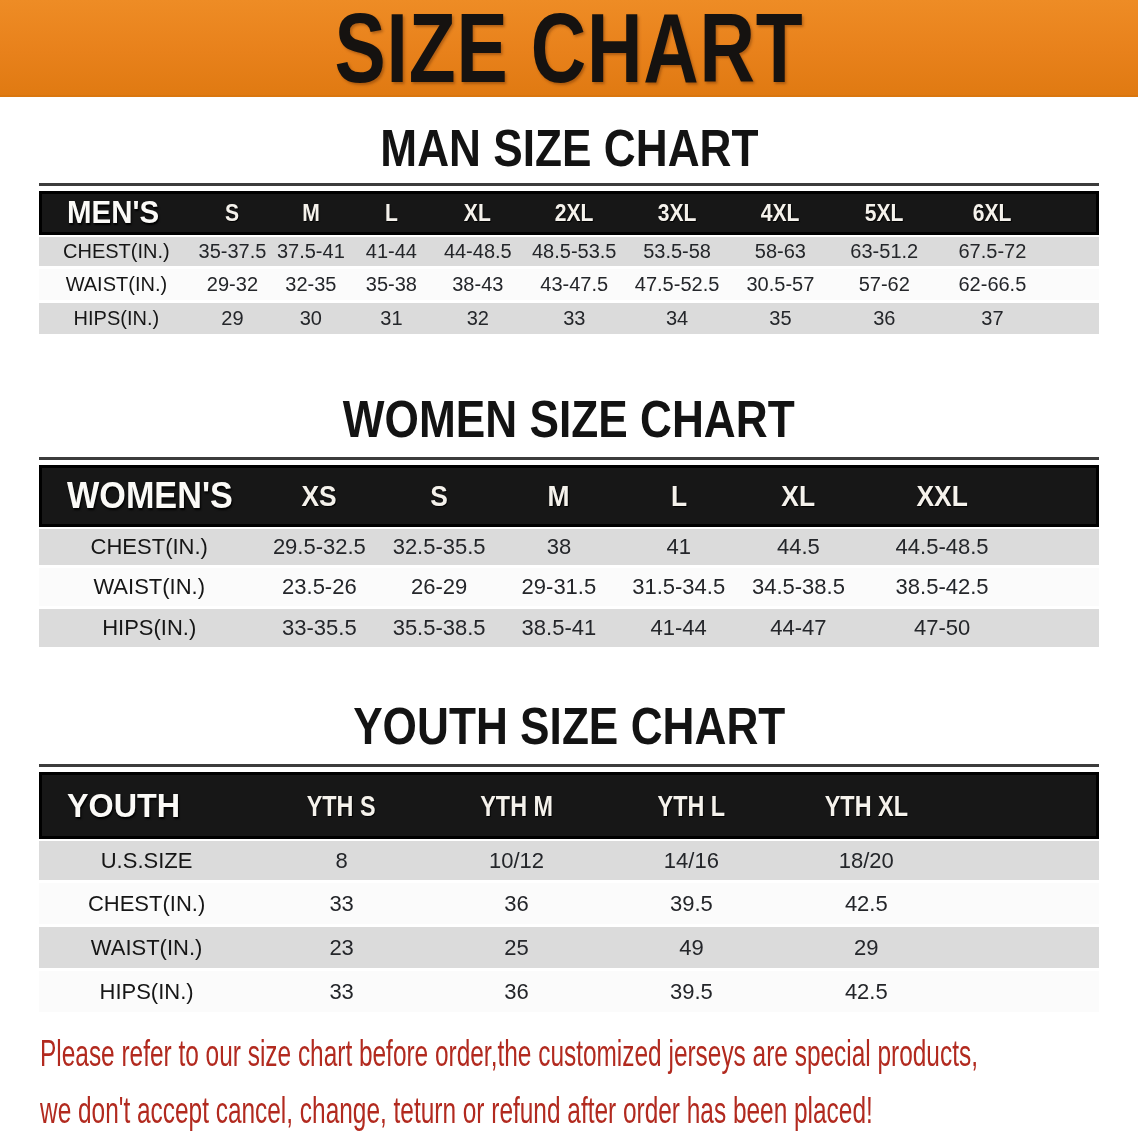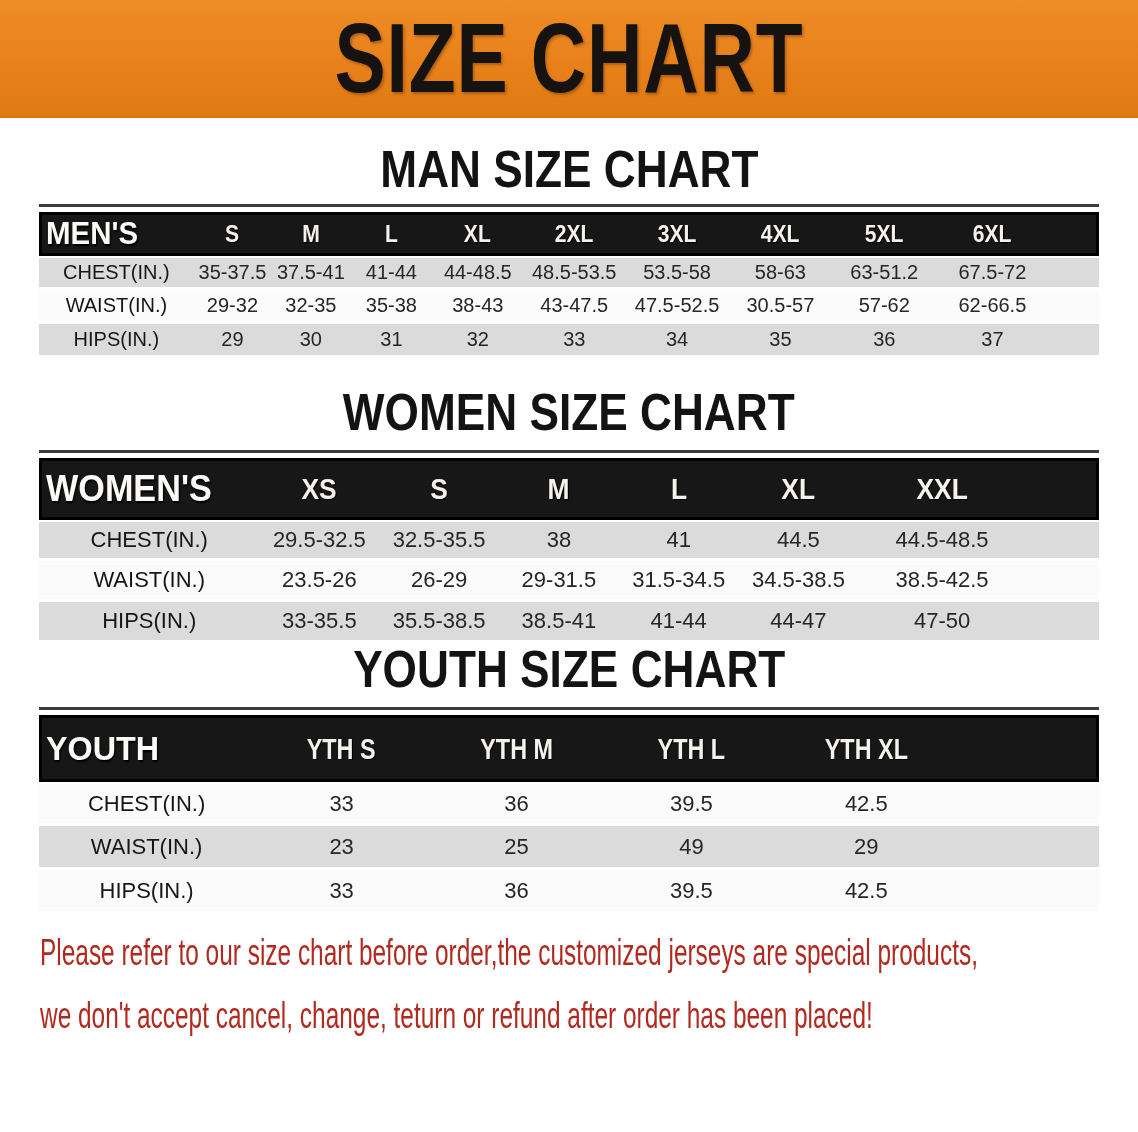--- a/index.html
+++ b/index.html
@@ -7,21 +7,21 @@
   body {
     width: 1138px;
     height: 1132px;
     overflow: hidden;
     font-family: "Liberation Sans", sans-serif;
     position: relative;
   }
 
   
   .banner {
-    height: 118px;
+    height: 97px;
     background: linear-gradient(180deg, #ee8c25 0%, #e8811b 55%, #e07a12 100%);
     border-bottom: 2px solid #d9760f;
     display: flex;
     align-items: center;
     justify-content: center;
   }
   .banner-text {
     display: inline-block;
     font-size: 96px;
     font-weight: 700;
@@ -42,22 +42,22 @@
   .section-heading .cond-h {
     display: inline-block;
     font-size: 52px;
     font-weight: 700;
     color: #131313;
     transform: scaleX(0.85);
     transform-origin: center;
     white-space: nowrap;
   }
   .heading-men   { margin-top: 25px; }
-  .heading-women { margin-top: 28px; }
-  .heading-youth { }
+  .heading-women { margin-top: 56px; }
+  .heading-youth { margin-top: 50px; }
 
   
   .table-wrap { margin: 0 0 0 39px; width: 1060px; }
   .wrap-men   { margin-top: 9px; }
   .wrap-women { margin-top: 12px; }
   .wrap-youth { margin-top: 12px; }
 
   .toprule {
     height: 3px;
     background: #3c3c3c;
@@ -89,21 +89,21 @@
 
   .hdr-corner {
     display: inline-block;
     font-weight: 700;
     color: #fbfaf7;
     transform: scaleX(0.95);
     transform-origin: left center;
     text-shadow: 1px 2px 2px #000;
     white-space: nowrap;
   }
-  tr.bar th.corner { text-align: left; padding-left: 4px; }
+  tr.bar th.corner { text-align: left; padding-left: 25px; }
   .hdr {
     display: inline-block;
     transform: scaleX(0.88);
     transform-origin: center;
     text-shadow: 1px 1px 1px #000;
     white-space: nowrap;
   }
 
   
   table.men tr.bar th   { height: 44px; }
@@ -133,21 +133,20 @@
   tbody tr:first-child td { border-top: 2px solid #ffffff; }
 
   
   .footer-note {
     margin: 14px 0 0 40px;
     width: 1080px;
   }
   .note-line {
     line-height: 50px;
     white-space: nowrap;
-    margin-top: 6px;
   }
   .note-line span {
     display: inline-block;
     font-size: 37px;
     font-weight: 400;
     color: #b22a1f;
     transform: scaleX(0.66);
     transform-origin: left center;
     white-space: nowrap;
   }
@@ -321,20 +320,28 @@
       <tr class="bar">
         <th class="corner"><span class="hdr-corner">YOUTH</span></th>
         <th><span class="hdr">YTH S</span></th>
         <th><span class="hdr">YTH M</span></th>
         <th><span class="hdr">YTH L</span></th>
         <th><span class="hdr">YTH XL</span></th>
         <th></th>
       </tr>
     </thead>
     <tbody>
+      <tr class="row-gray">
+        <td class="lbl"><span>U.S.SIZE</span></td>
+        <td><span>8</span></td>
+        <td><span>10/12</span></td>
+        <td><span>14/16</span></td>
+        <td><span>18/20</span></td>
+        <td></td>
+      </tr>
       <tr class="row-white">
         <td class="lbl"><span>CHEST(IN.)</span></td>
         <td><span>33</span></td>
         <td><span>36</span></td>
         <td><span>39.5</span></td>
         <td><span>42.5</span></td>
         <td></td>
       </tr>
       <tr class="row-gray">
         <td class="lbl"><span>WAIST(IN.)</span></td>

